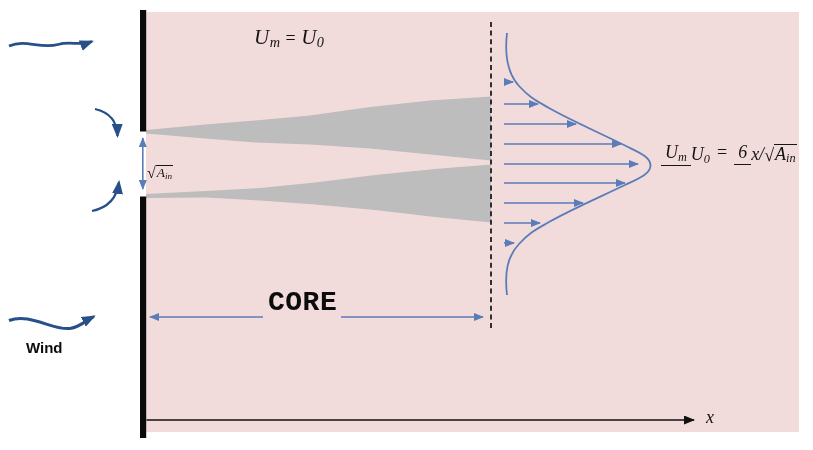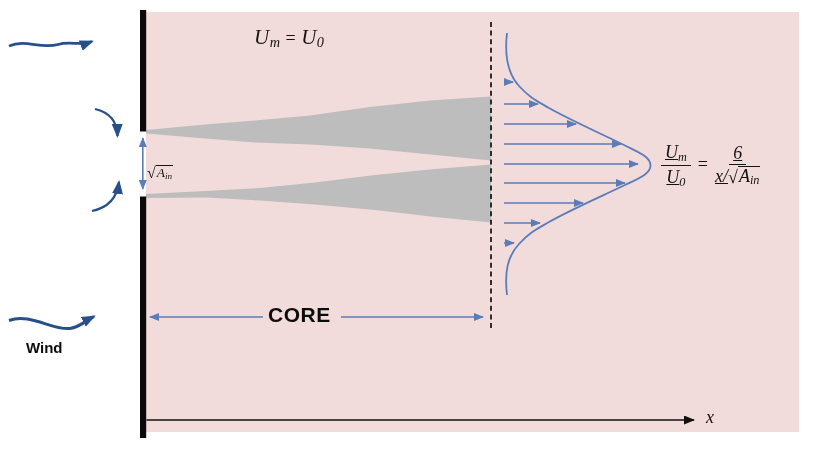--- a/index.html
+++ b/index.html
@@ -13,31 +13,31 @@
   #diagram-svg{position:absolute;left:0;top:0;}
   .overlay{position:absolute;white-space:nowrap;color:#121212;}
   .math{font-family:"Liberation Serif", serif;font-style:italic;}
   .math sub, .subsc{font-size:68%;font-style:italic;}
   .subsc{vertical-align:-18%;}
   .radical{font-style:normal;display:inline-block;transform:translateY(1px);}
   .rad-arg{border-top:1.4px solid #161616;display:inline-block;padding:0 1px;line-height:1.05;}
   #um-u0-label{left:254px;top:25px;font-size:21px;letter-spacing:0.5px;}
   #sqrt-ain-label{left:147px;top:163px;font-size:13.5px;}
   #sqrt-ain-label .radical{font-size:16px;}
-  #core-label{left:268px;top:303px;font-family:Liberation Sans, sans-serif;font-weight:bold;font-size:21px;color:#0c0c0c;letter-spacing:0.5px;}
+  #core-label{left:268px;top:287px;font-family:Liberation Mono, monospace;font-weight:bold;font-size:28px;color:#0c0c0c;letter-spacing:0.5px;}
   #wind-label{left:26px;top:339px;font-family:"Liberation Sans",sans-serif;font-weight:bold;font-size:15px;color:#0c0c0c;}
   #x-scale-label{left:446px;top:343px;font-size:18.5px;}
   #x-scale-label .radical{font-size:21px;}
   #x-axis-label{left:706px;top:407px;font-size:18px;}
   #formula-label{
     left:661px;top:142px;
     display:flex;align-items:center;gap:7px;
     font-size:18px;
   }
-  .frac{display:inline-flex;flex-direction:column;align-items:center;line-height:1.15;text-decoration:underline;}
+  .frac{display:inline-flex;flex-direction:row;align-items:flex-end;line-height:1.15;}
   .frac .num{border-bottom:1.5px solid #161616;padding:0 4px 1px 4px;text-align:center;}
   .frac .den{padding-top:1px;text-align:center;}
   .eq{font-style:normal;font-size:18px;padding-bottom:2px;}
 </style>
 </head>
 <body>
 
 <div id="figure">
 
   <svg id="diagram-svg" width="813" height="450" viewBox="0 0 813 450">

